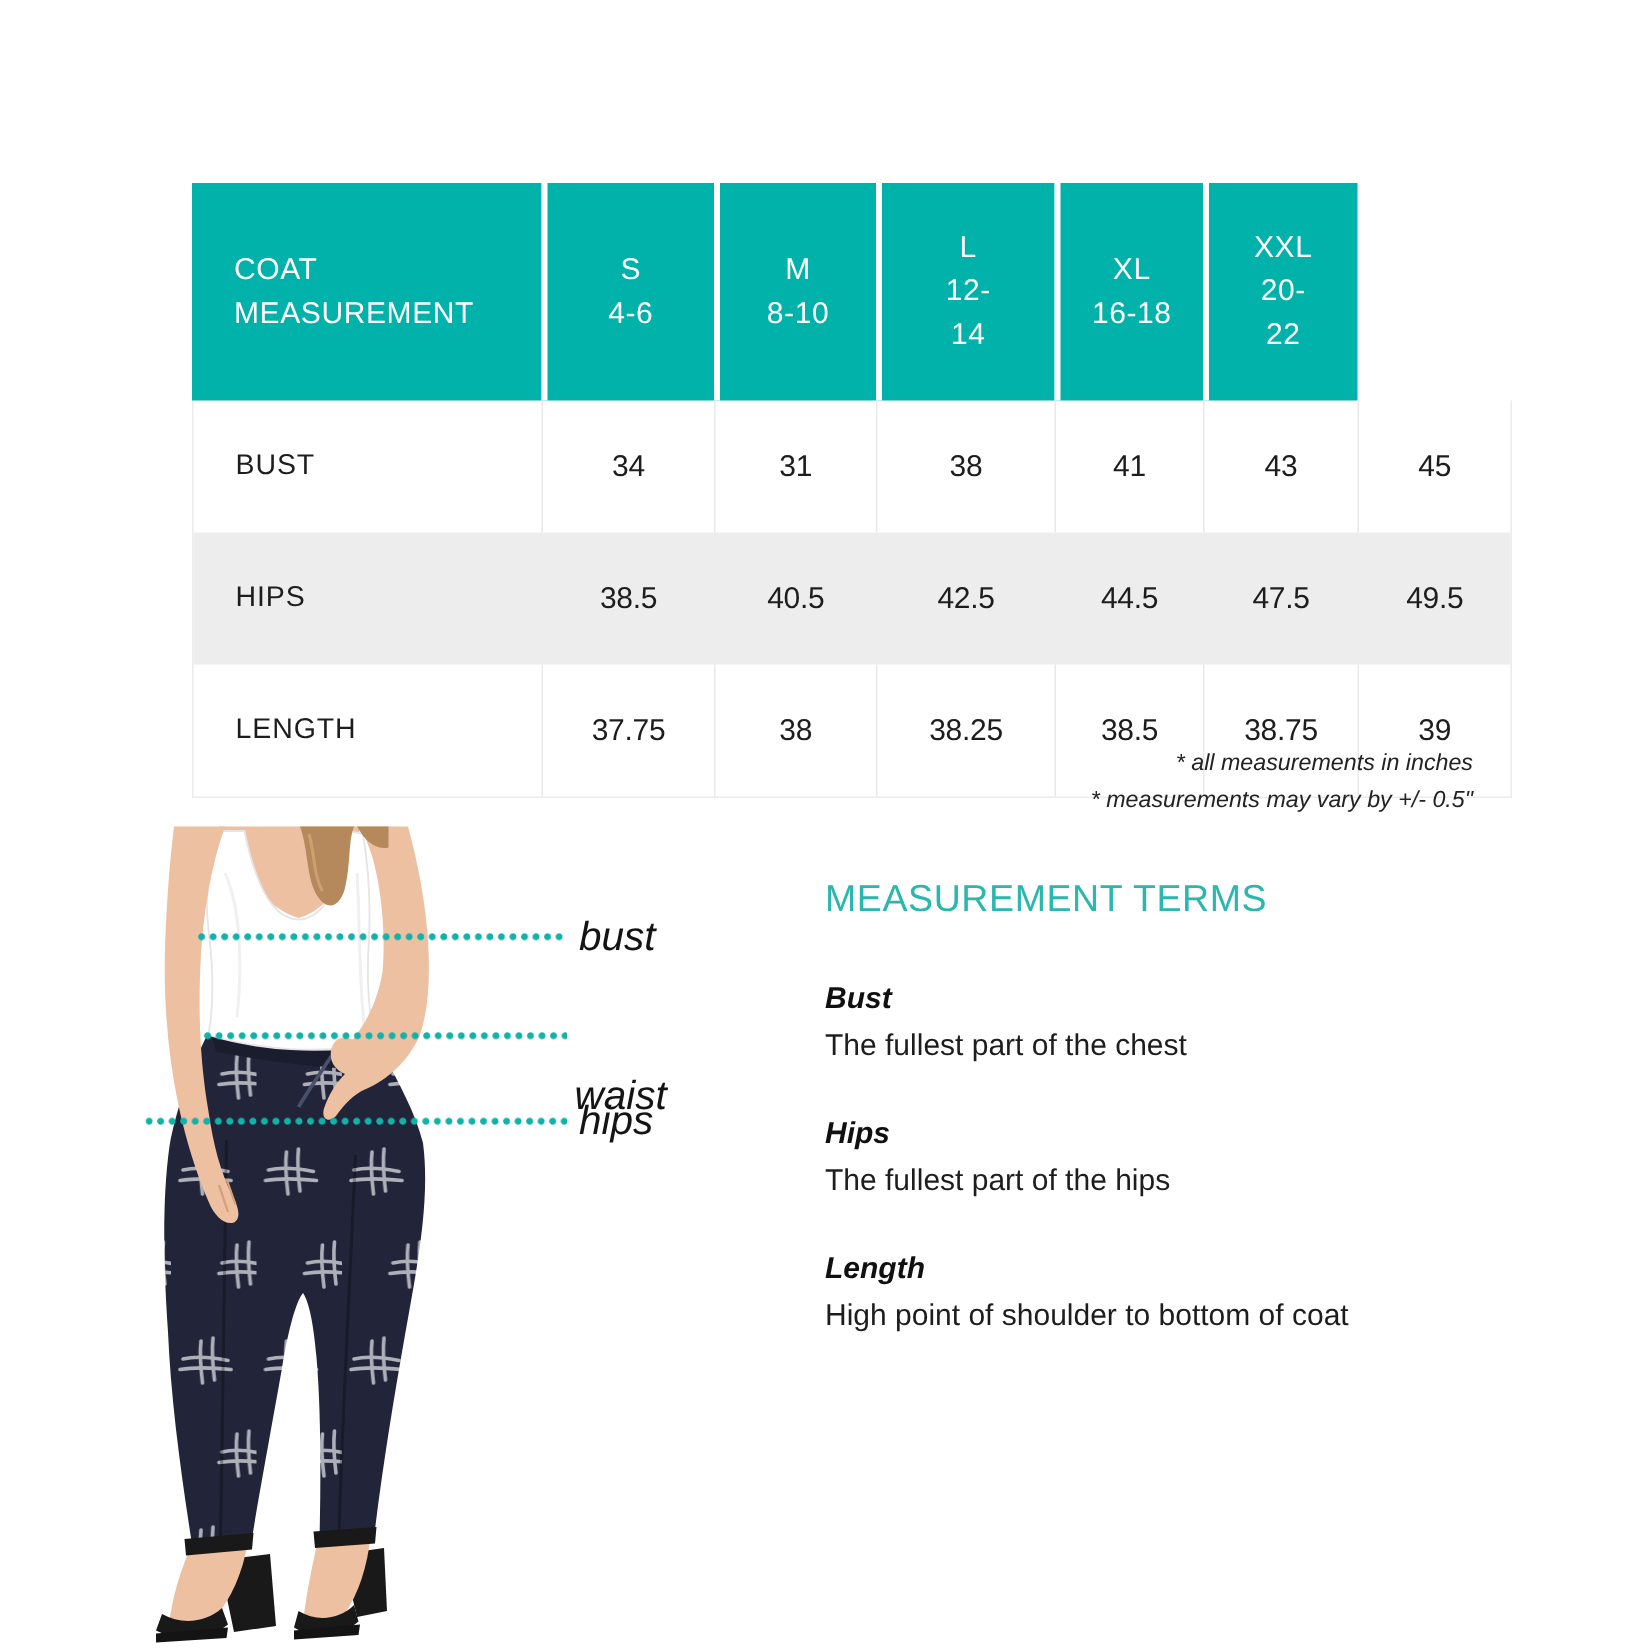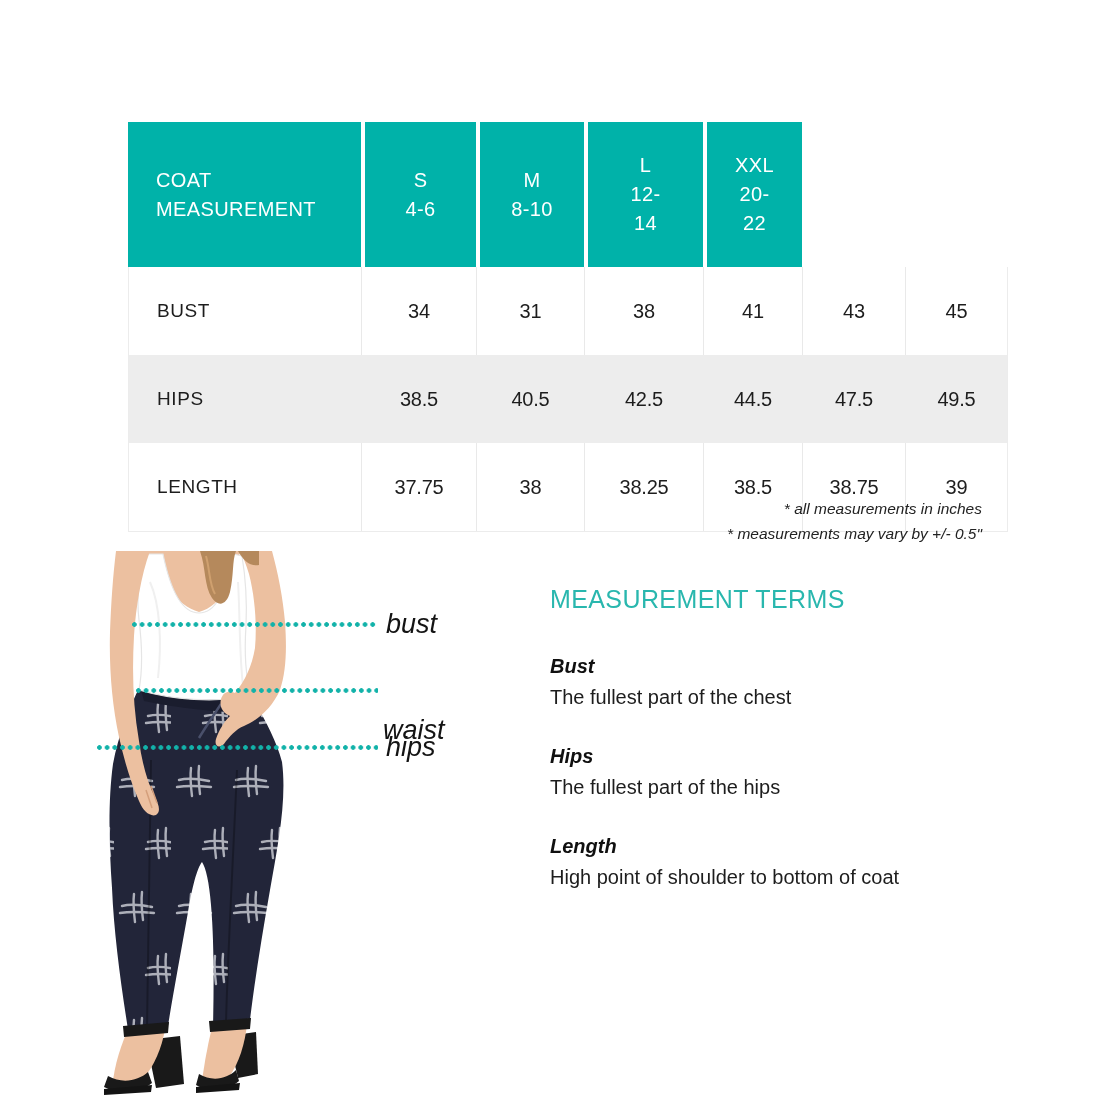--- a/index.html
+++ b/index.html
@@ -66,20 +66,24 @@
         <span class="size">S</span>
         <span class="range">4-6</span>
       </div>
       <div class="th">
         <span class="size">M</span>
         <span class="range">8-10</span>
       </div>
       <div class="th wrap">
         <span class="size">L</span>
         <span class="range">12-14</span>
+      </div>
+      <div class="th">
+        <span class="size">XL</span>
+        <span class="range">16-18</span>
       </div>
       <div class="th wrap">
         <span class="size">XXL</span>
         <span class="range">20-22</span>
       </div>
     </div>
 
     <div class="tbody">
       <div class="trow">
         <div class="cell rlabel">BUST</div>

